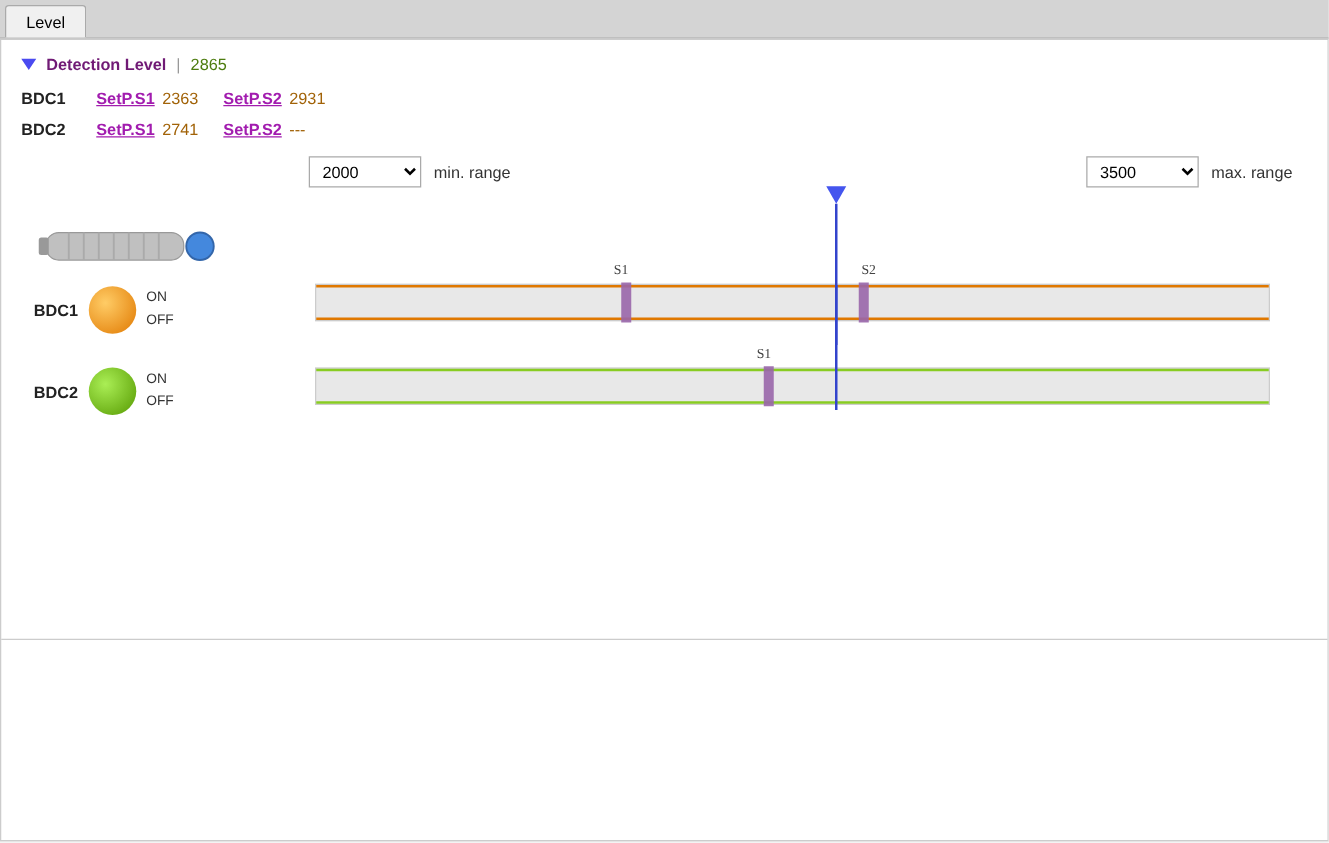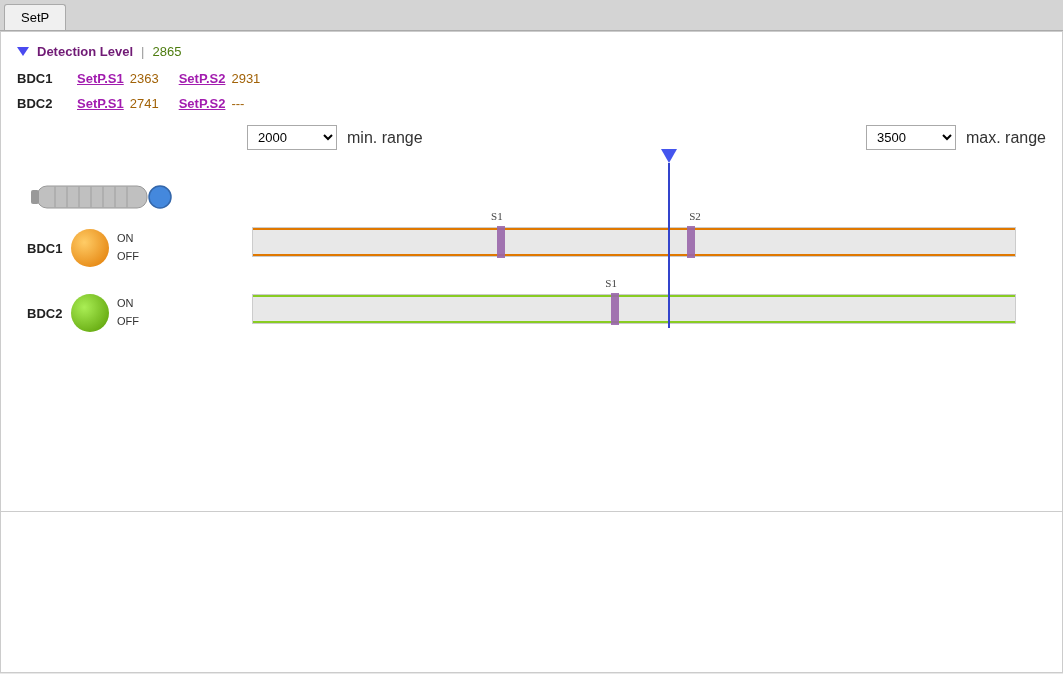--- a/index.html
+++ b/index.html
@@ -94,43 +94,43 @@
     }
     .setp-value {
       font-size: 13px;
       color: #a16207;
     }
 
     .range-row {
       display: flex;
       align-items: center;
       gap: 10px;
-      margin: 14px 0 14px 230px;
+      margin: 14px 12px 14px 230px;
     }
     .range-select {
       padding: 3px 6px;
       border: 1px solid #aaa;
       background: #fff;
       font-size: 13px;
       width: 90px;
       appearance: auto;
     }
     .range-label {
-      font-size: 16px;
+      font-size: 13px;
       color: #333;
     }
     .range-gap {
       flex: 1;
     }
   </style>
 </head>
 <body>
 
 <div class="tab-bar">
-  <div class="tab">SetP</div>
+  <div class="tab">Level</div>
 </div>
 
 <div class="main-content">
 
   <div class="detection-level-row">
     <span class="triangle-down"></span>
     <span class="detection-level-label">Detection Level</span>
     <span class="detection-level-sep">|</span>
     <span class="detection-level-value">2865</span>
   </div>

